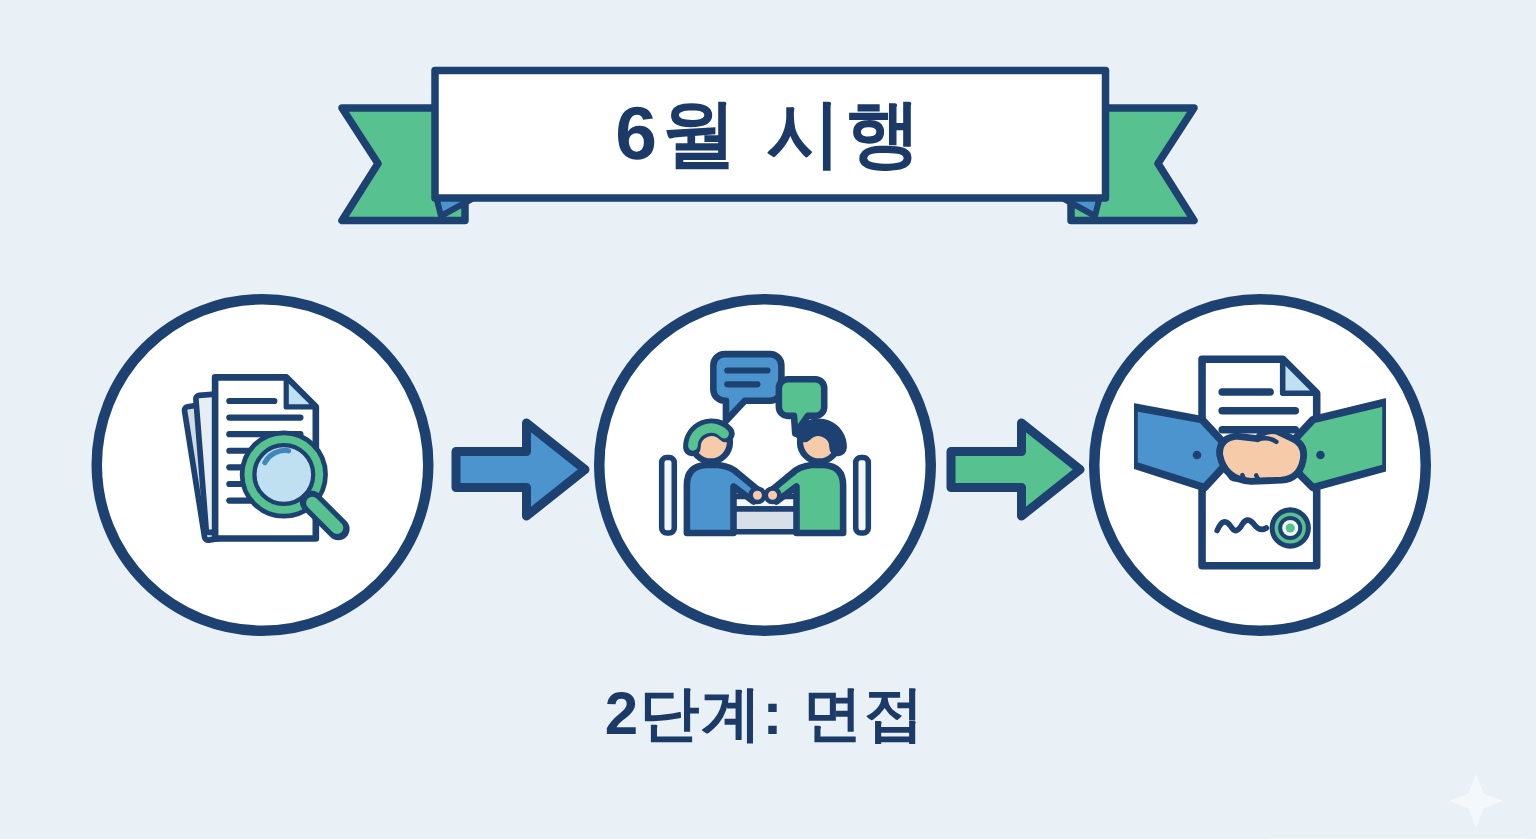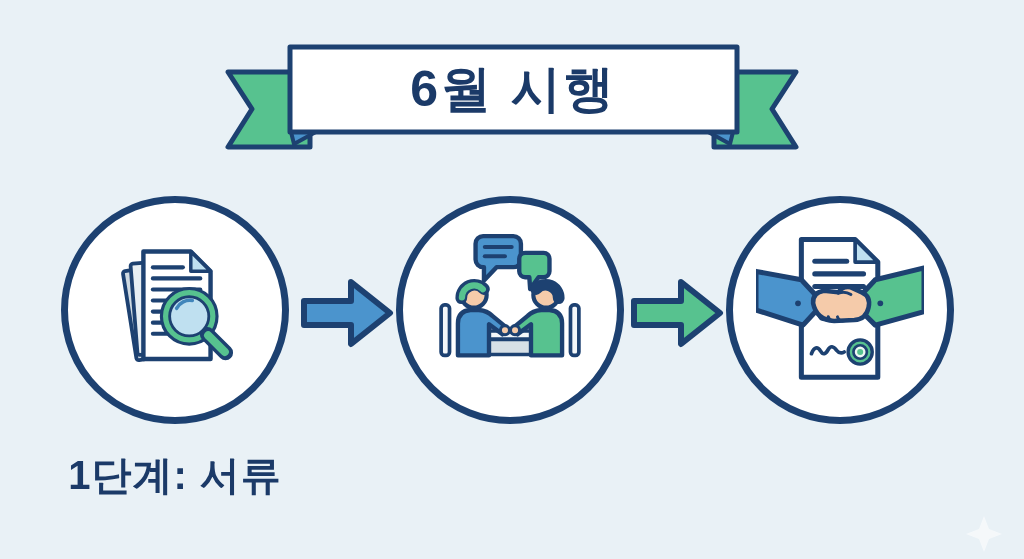--- a/index.html
+++ b/index.html
@@ -176,19 +176,19 @@
         <path d="M100 25 L71 32 L58 46 L71 59 L100 51 Z" class="f-green" stroke-width="3"></path>
         <circle cx="74" cy="46" r="1.7" class="f-navy s-none"></circle>
 
         <path d="M34 46 Q33.5 39.5 40.5 38.5 L49 39.5 Q51.5 35.5 56.5 36.5 L63 39.5 Q68.5 42 67 48.5 Q65.5 55.5 58.5 56 L46.5 56.5 Q36 56 34 46 Z" class="f-skin" stroke-width="2.7"></path>
         <path d="M42 55.5 q-3.5 1 -4.5 -2.2 M47.5 56.2 q-3.5 1 -4.5 -2.2 M53 56.3 q-3.5 1 -4.5 -2.2" class="f-none" stroke-width="1.8"></path>
         <path d="M49 40 q4 -1.5 7.5 0.8" class="f-none" stroke-width="1.8"></path>
       </g>
     </svg>
   </div>
 
-  <div class="step-label label-1">1단계: 서류</div>
+  <div class="step-label label-2">2단계: 면접</div>
 
   <svg class="sparkle" viewBox="0 0 44 44" aria-hidden="true">
     <path d="M22 4 L27 17 L40 22 L27 27 L22 40 L17 27 L4 22 L17 17 Z" fill="#ffffff"></path>
   </svg>
 
 </div>
 
 </body></html>

